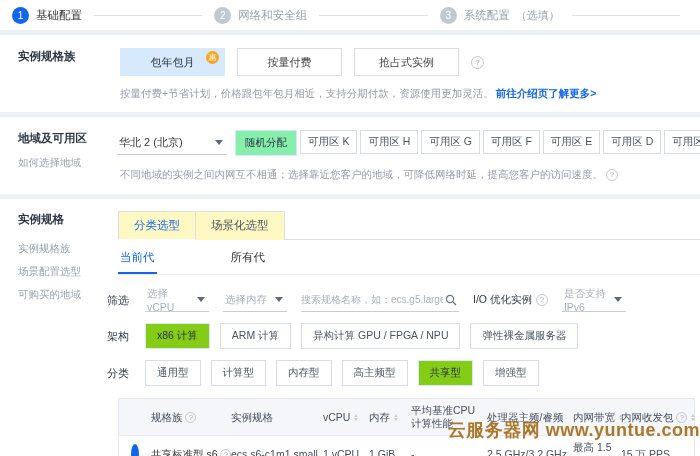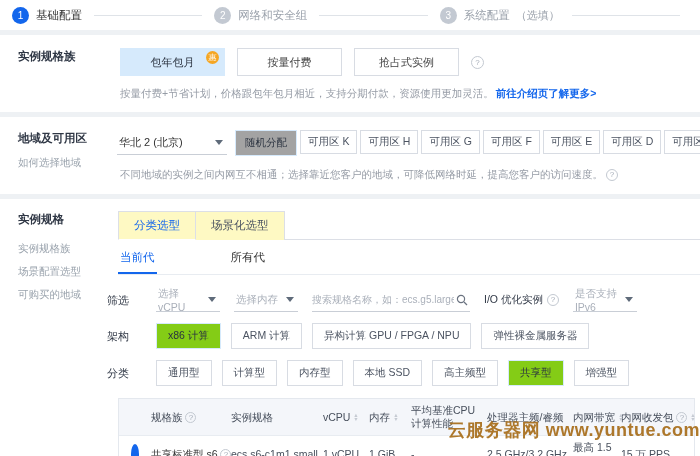--- a/index.html
+++ b/index.html
@@ -54,31 +54,31 @@
     border-bottom:1px solid #c9ced6; height:24px; padding:0 4px 0 2px; font-size:11px; color:#333;
   }
   .ddl.ph { color:#aab0ba; }
   .caret { width:0; height:0; border-left:4px solid transparent; border-right:4px solid transparent; border-top:5px solid #5f6b7a; margin-left:6px; flex:none; }
   .region-dd { width:110px; margin:0 8px 0 10px; flex:none; }
   .zones { display:flex; gap:3px; overflow:hidden; flex:1; }
   .zbtn {
     height:24px; padding:0 7px; border:1px solid #d8dce3; background:#fff; color:#4c5462;
     font-size:10.5px; display:flex; align-items:center; justify-content:center; flex:none; cursor:pointer;
   }
-  .zbtn.sel { background:#a3a3a3; border-color:#d6eafc; color:#2b3340; padding:12px 9px;text-align:center; }
+  .zbtn.sel { background:#86efac; border-color:#d6eafc; color:#2b3340; padding:12px 9px;text-align:center; }
   
   .tabs { margin-left:11px; border-bottom:1px solid #dcdfe6; display:flex; }
   .tab { padding:6px 15px; border:1px solid #dcdfe6; border-bottom:none; font-size:11.5px; color:#4c5462; background:#fef9c3; margin-bottom:-1px; cursor:pointer; }
   .tab.active { color:#1366ec; border-bottom:1px solid #fff; }
   .tab + .tab { border-left:none; }
   .gentabs { margin:10px 0 0 11px; border-bottom:1px solid #e8ecf1; display:flex;gap:48px; }
   .gentab { font-size:11.5px; color:#333; padding:0 2px 7px; margin-right:24px; cursor:pointer; }
   .gentab.active { color:#1366ec; border-bottom:2px solid #1366ec; }
   .frow { display:flex; align-items:center; margin-top:11px; }
-  .frow .flbl { font-size:11px; color:#2f3745; flex:none; margin-right:27px; }
+  .frow .flbl { font-size:11px; color:#2f3745; flex:none; margin-right:16px; }
   .ddl.small { width:64px; margin-right:14px; flex:none; font-size:10.5px; }
   .searchbox { display:flex; align-items:center; border-bottom:1px solid #c9ced6; height:24px; width:158px; margin-right:14px; flex:none; }
   .searchbox input { border:none; outline:none; flex:1; font-size:10px; color:#333; font-family:inherit; min-width:0; }
   .searchbox input::placeholder { color:#aab0ba; }
   .iolabel { font-size:10.5px; color:#2f3745; margin-right:4px; }
   .ipv6 { width:74px; margin-left:14px; }
   .abtn { height:26px; padding:0 11px; border:1px solid #d8dce3; background:#fff; color:#4c5462; font-size:10.5px; display:flex; align-items:center; margin-right:10px; cursor:pointer; }
   .abtn.sel { background:#84cc16; border-color:#d6eafc; color:#2b3340; }
   
   .spec-table { margin:12px 0 0 11px; width:577px; border:1px solid #e4e8ee; }
@@ -224,21 +224,20 @@
       <div class="abtn">ARM 计算</div>
       <div class="abtn">异构计算 GPU / FPGA / NPU</div>
       <div class="abtn">弹性裸金属服务器</div>
     </div>
 
     <div class="frow">
       <span class="flbl">分类</span>
       <div class="abtn">通用型</div>
       <div class="abtn">计算型</div>
       <div class="abtn">内存型</div>
-      <div class="abtn">本地 SSD</div>
       <div class="abtn">高主频型</div>
       <div class="abtn sel">共享型</div>
       <div class="abtn">增强型</div>
     </div>
 
     <div class="spec-table">
       <div class="trow thead">
         <div class="cell"></div>
         <div class="cell nowrap"><span>规格族</span>&nbsp;<span class="qicon" style="width:11px;height:11px;line-height:9px;">?</span></div>
         <div class="cell">实例规格</div>

